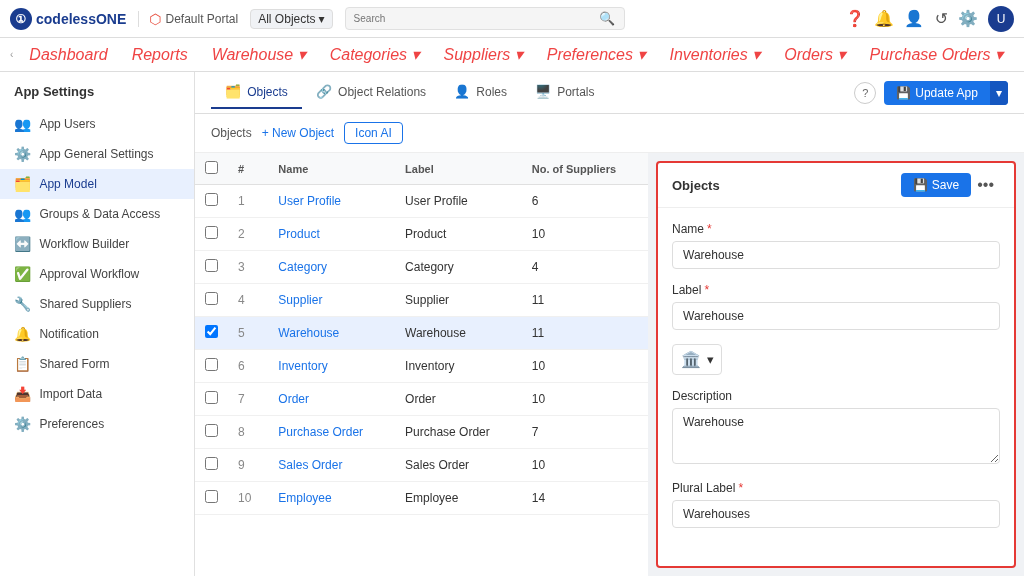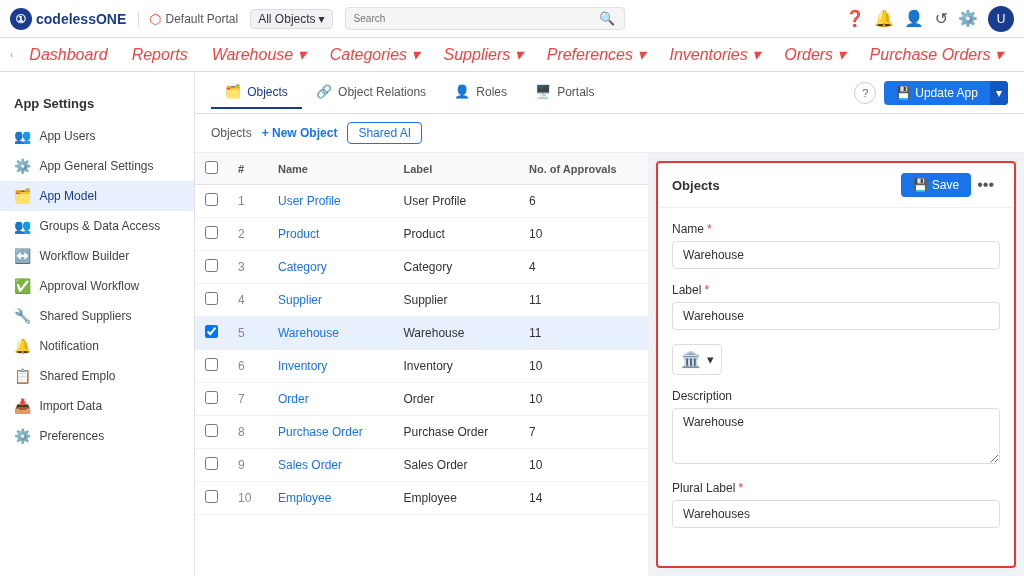--- a/index.html
+++ b/index.html
@@ -26,42 +26,42 @@
       border-bottom: 1px solid #ddd; height: 34px; padding: 0 8px; gap: 4px; overflow: hidden;
     }
     .nav-item { padding: 6px 10px; font-size: 16px; color: #ef4444; cursor: pointer; white-space: nowrap; display: flex; align-items: center; gap: 3px; font-style: italic; }
     .nav-arrow { font-size: 10px; color: #999; padding: 6px 2px; cursor: pointer; }
 
     
     .main-layout { display: flex; height: calc(576px - 72px); }
 
     
     .sidebar { width: 195px; background: #fff; border-right: 1px solid #e0e0e0; padding: 12px 0; flex-shrink: 0; }
-    .sidebar-title { font-size: 13px; font-weight: 600; color: #333; padding: 0 14px 10px; margin-top: 12px; }
+    .sidebar-title { font-size: 13px; font-weight: 600; color: #333; padding: 0 14px 10px; }
     .sidebar-item { display: flex; align-items: center; gap: 8px; padding: 7px 14px; font-size: 12px; color: #444; cursor: pointer; }
     .sidebar-item.active { background: #e8f0fe; color: #1a3c8f; font-weight: 500; }
     .sidebar-icon { font-size: 14px; }
 
     
     .content { flex: 1; display: flex; flex-direction: column; overflow: hidden; }
 
     
     .tabs-bar { display: flex; align-items: center; background: #fff; border-bottom: 1px solid #ddd; padding: 0 16px; height: 42px; }
     .tab { display: flex; align-items: center; gap: 6px; padding: 8px 14px; font-size: 12px; color: #555; cursor: pointer; border-bottom: 2px solid transparent; }
     .tab.active { color: #1a3c8f; border-bottom: 2px solid #1a3c8f; }
     .tab-icon { font-size: 13px; }
     .tabs-right { margin-left: auto; display: flex; align-items: center; gap: 8px; }
     .help-btn { width: 22px; height: 22px; border-radius: 50%; border: 1px solid #ccc; display: flex; align-items: center; justify-content: center; font-size: 11px; color: #666; cursor: pointer; }
     .update-app-btn { display: flex; align-items: center; background: #1a73e8; color: white; border: none; border-radius: 4px; padding: 5px 12px; font-size: 12px; font-weight: 500; cursor: pointer; gap: 4px; }
     .update-app-btn .dropdown-arrow { background: #1557c0; padding: 5px 6px; margin: -5px -12px -5px 8px; border-radius: 0 4px 4px 0; }
 
     
     .objects-toolbar { display: flex; align-items: center; padding: 8px 16px; background: #fff; border-bottom: 1px solid #eee; gap: 10px; }
     .toolbar-label { font-size: 12px; color: #555; }
-    .new-obj-btn { display: flex; align-items: center; gap: 4px; border: none; background: none; font-size: 12px; color: #1a73e8; cursor: pointer; font-weight: 700; }
+    .new-obj-btn { display: flex; align-items: center; gap: 4px; border: none; background: none; font-size: 12px; color: #1a73e8; cursor: pointer; font-weight: 400; }
     .ai-btn { border: 1px solid #1a73e8; color: #1a73e8; background: white; border-radius: 4px; padding: 3px 10px; font-size: 12px; cursor: pointer; }
 
     
     .two-col { display: flex; flex: 1; overflow: hidden; }
 
     
     .objects-table-section { flex: 1; overflow-y: auto; background: #fff; }
     .obj-table { width: 100%; border-collapse: collapse; }
     .obj-table th { background: #f8f9fa; font-size: 11px; font-weight: 600; color: #555; padding: 8px 10px; text-align: left; border-bottom: 1px solid #e0e0e0; }
     .obj-table td { padding: 8px 10px; font-size: 12px; border-bottom: 1px solid #f0f0f0; }
@@ -167,21 +167,21 @@
     <div class="sidebar-item">
       <span class="sidebar-icon">🔧</span>
       <span>Shared Suppliers</span>
     </div>
     <div class="sidebar-item">
       <span class="sidebar-icon">🔔</span>
       <span>Notification</span>
     </div>
     <div class="sidebar-item">
       <span class="sidebar-icon">📋</span>
-      <span>Shared Emplo</span>
+      <span>Shared Form</span>
     </div>
     <div class="sidebar-item">
       <span class="sidebar-icon">📥</span>
       <span>Import Data</span>
     </div>
     <div class="sidebar-item">
       <span class="sidebar-icon">⚙️</span>
       <span>Preferences</span>
     </div>
   </div>
@@ -211,34 +211,34 @@
           <span>💾</span>
           <span>Update App</span>
           <span class="dropdown-arrow">▾</span>
         </button>
       </div>
     </div>
 
     <div class="objects-toolbar">
       <span class="toolbar-label">Objects</span>
       <button class="new-obj-btn">+ New Object</button>
-      <button class="ai-btn">Shared AI</button>
+      <button class="ai-btn">Icon AI</button>
     </div>
 
     <div class="two-col">
 
       <div class="objects-table-section">
         <table class="obj-table">
           <thead>
             <tr>
               <th class="check-col"><input type="checkbox" style=""></th>
               <th>#</th>
               <th>Name</th>
               <th>Label</th>
-              <th>No. of Approvals</th>
+              <th>No. of Suppliers</th>
             </tr>
           </thead>
           <tbody id="table-body">
           <tr>
       <td class="check-col">
         <input type="checkbox" style="">
       </td>
       <td class="row-num">1</td>
       <td>
         <a href="#" class="obj-link">User Profile</a>

